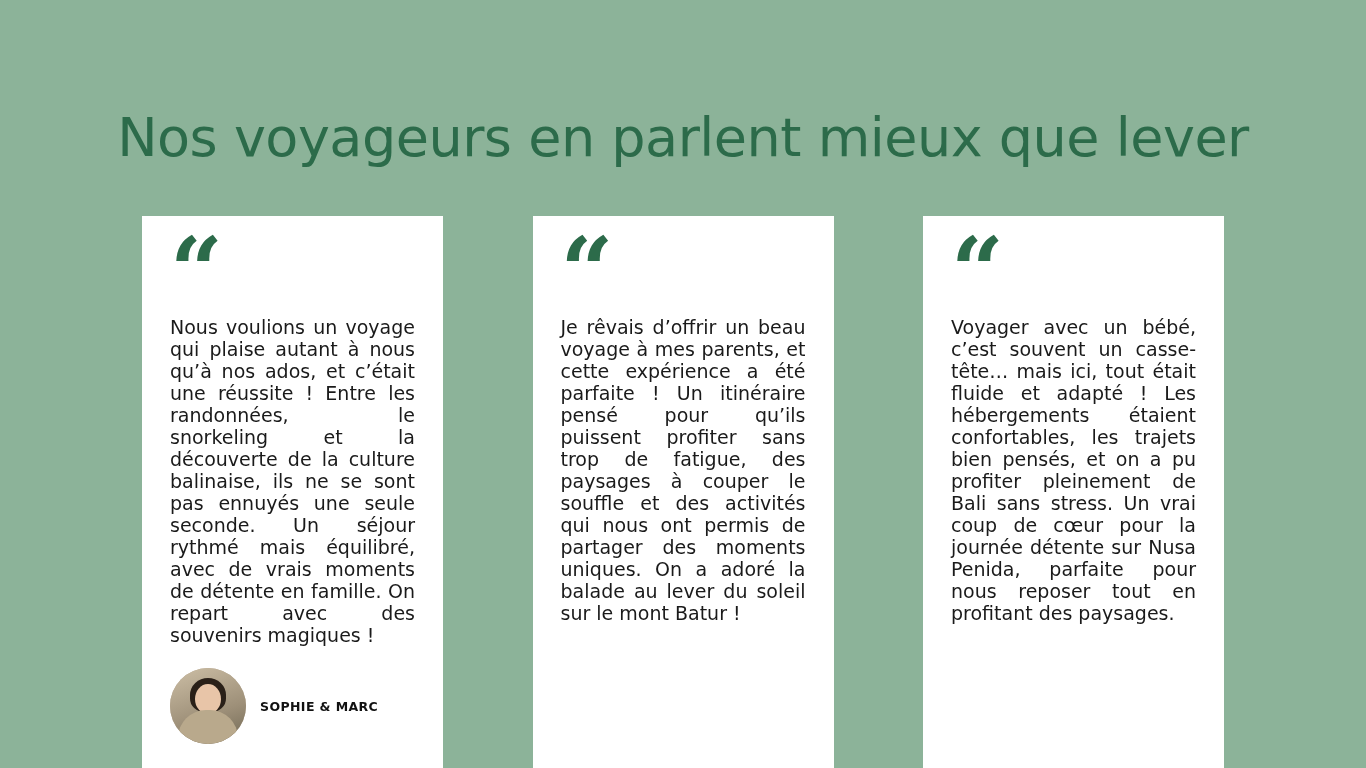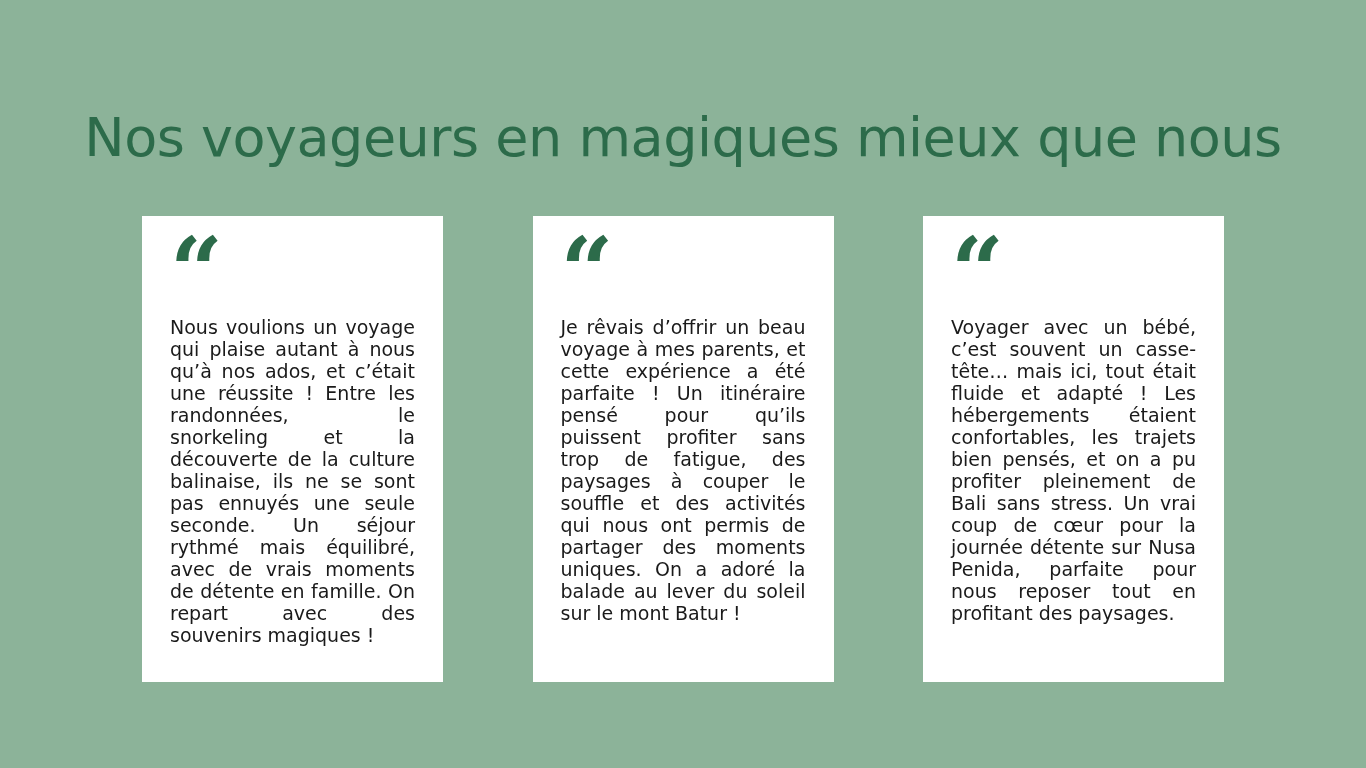--- a/index.html
+++ b/index.html
@@ -133,27 +133,36 @@
     letter-spacing: 0.4px;
     color: #111111;
     font-family: "DejaVu Sans", sans-serif;
   }
 </style>
 </head>
 <body style="background: rgb(140, 179, 153);">
 
 <div class="slide">
 
-  <h1 class="slide-title">Nos voyageurs en magiques mieux que nous</h1>
+  <h1 class="slide-title">Nos voyageurs en parlent mieux que lever</h1>
 
   <div class="cards">
 
     <div class="card">
       <div class="quote-mark">“</div>
       <div class="quote-text">Nous voulions un voyage qui plaise autant à nous qu’à nos ados, et c’était une réussite ! Entre les randonnées, le snorkeling et la découverte de la culture balinaise, ils ne se sont pas ennuyés une seule seconde. Un séjour rythmé mais équilibré, avec de vrais moments de détente en famille. On repart avec des souvenirs magiques !</div>
+      <div class="author-row">
+        <div class="avatar a1">
+          <div class="a-bg"></div>
+          <div class="a-hair"></div>
+          <div class="a-head"></div>
+          <div class="a-body"></div>
+        </div>
+        <div class="author-name">SOPHIE &amp; MARC</div>
+      </div>
     </div>
 
     <div class="card">
       <div class="quote-mark">“</div>
       <div class="quote-text">Je rêvais d’offrir un beau voyage à mes parents, et cette expérience a été parfaite ! Un itinéraire pensé pour qu’ils puissent profiter sans trop de fatigue, des paysages à couper le souffle et des activités qui nous ont permis de partager des moments uniques. On a adoré la balade au lever du soleil sur le mont Batur !</div>
     </div>
 
     <div class="card">
       <div class="quote-mark">“</div>
       <div class="quote-text">Voyager avec un bébé, c’est souvent un casse-tête… mais ici, tout était fluide et adapté ! Les hébergements étaient confortables, les trajets bien pensés, et on a pu profiter pleinement de Bali sans stress. Un vrai coup de cœur pour la journée détente sur Nusa Penida, parfaite pour nous reposer tout en profitant des paysages.</div>

